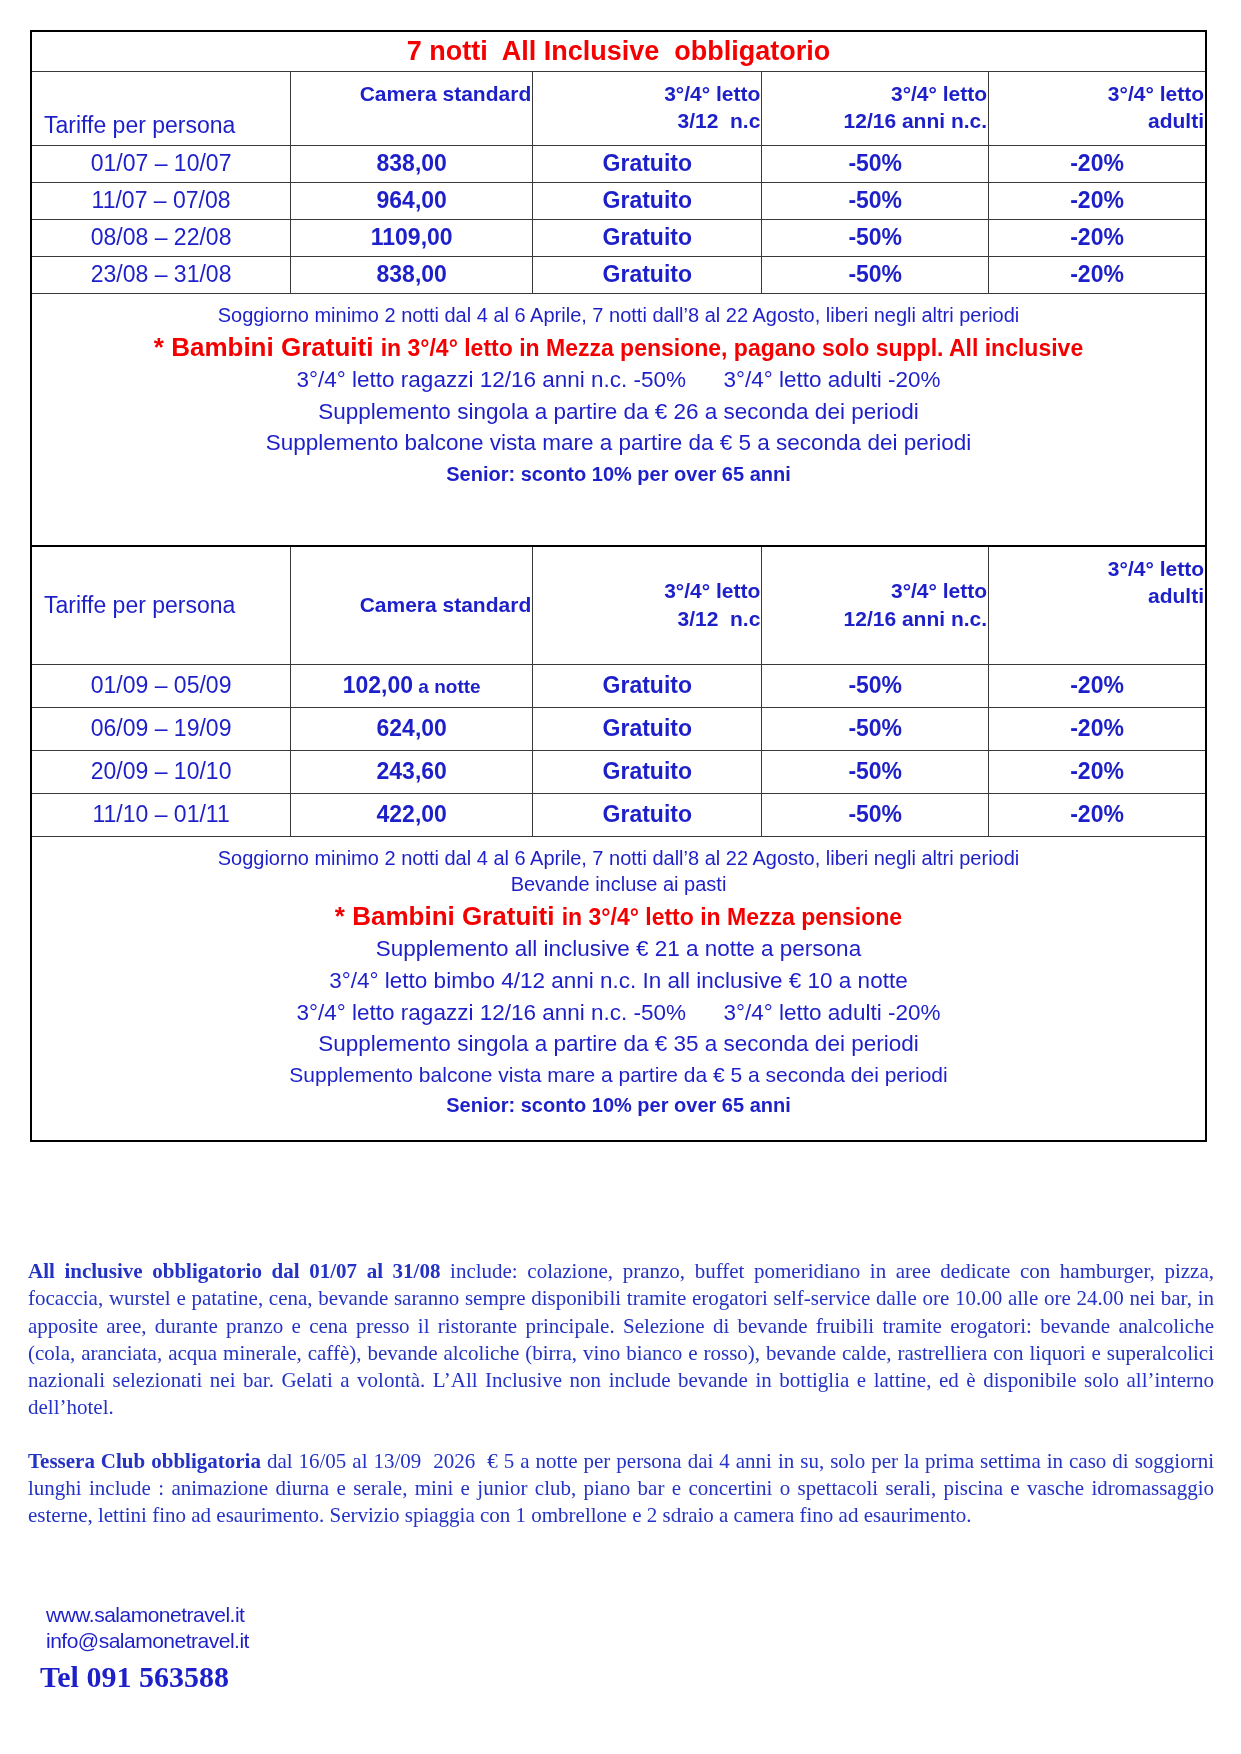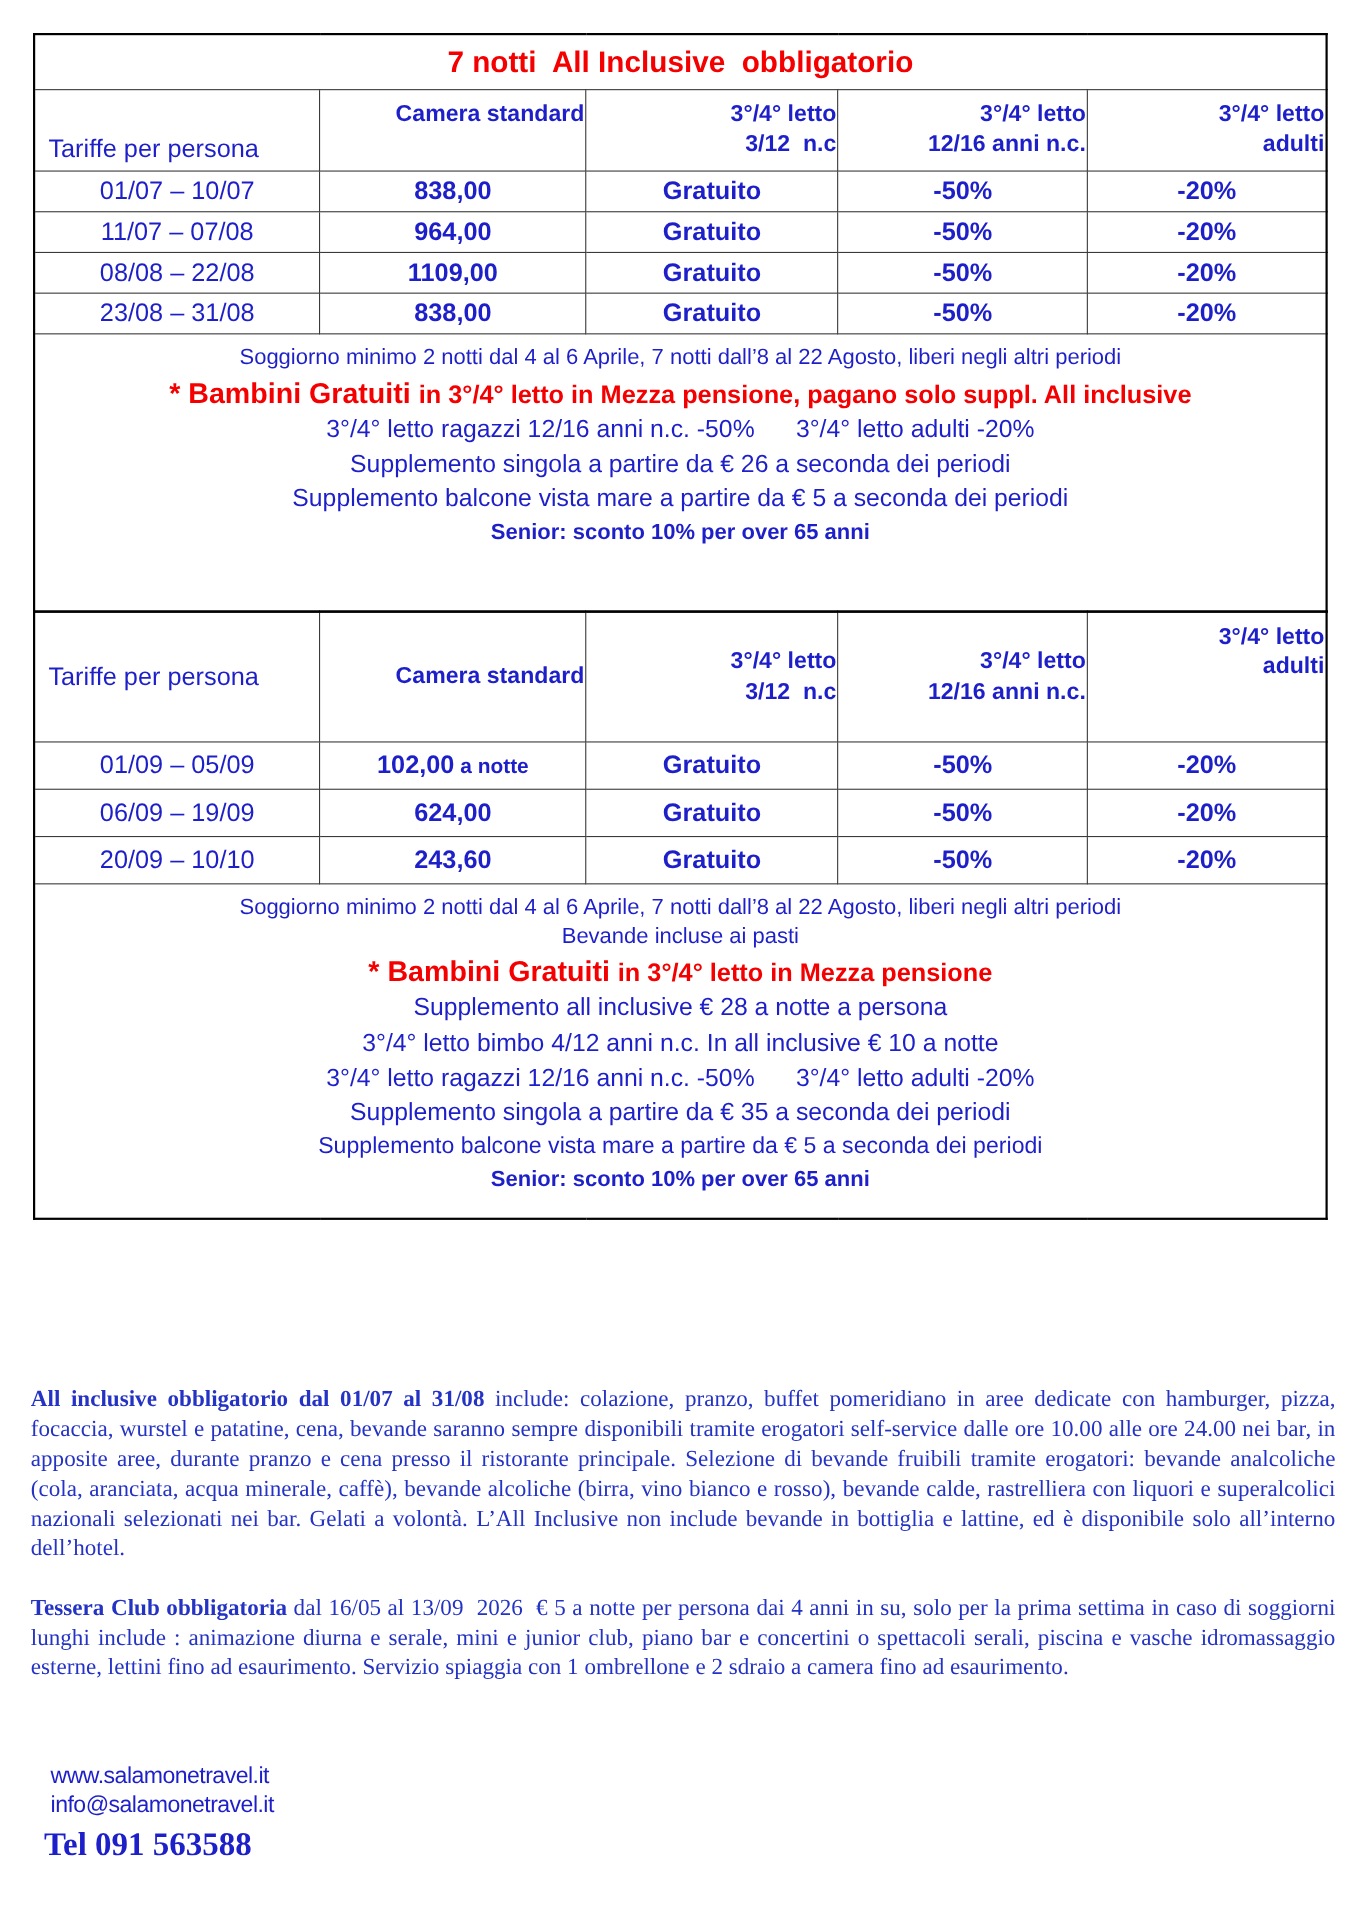--- a/index.html
+++ b/index.html
@@ -11,21 +11,21 @@
   .tables-wrap { position:absolute; left:30px; top:30px; width:1177px; }
   table.price-table { border-collapse:collapse; width:100%; table-layout:fixed; border:2px solid #000; }
   table.price-table td { border:1.5px solid #3a3a3a; overflow:hidden; }
 
   
   col.c1 { width:22.1%; } col.c2 { width:20.6%; } col.c3 { width:19.5%; }
   col.c4 { width:19.3%; } col.c5 { width:18.5%; }
 
   .title-cell { color:#f40000; font-weight:bold; font-size:27px; text-align:center;
                 white-space:pre-wrap; vertical-align:middle; }
-  .t1-title-row { height:50px; } .t1-header-row { height:74px; } .t1-data-row { height:37px; }
+  .t1-title-row { height:40px; } .t1-header-row { height:74px; } .t1-data-row { height:37px; }
   .t1-notes-row { height:253px; }
   .t2-title-row { height:43px; } .t2-header-row { height:118px; } .t2-data-row { height:43px; }
   .t2-notes-row { height:305px; }
 
   .hdr { color:#1d1fc8; font-weight:bold; font-size:21px; text-align:right; line-height:1.3;
          vertical-align:top; padding-top:8px; white-space:pre-wrap; }
   .hdr-left-bottom { color:#1d1fc8; font-weight:normal; font-size:23px; text-align:left;
          vertical-align:bottom; padding:0 0 6px 12px; }
   .hdr-left-mid { color:#1d1fc8; font-weight:normal; font-size:23px; text-align:left;
          vertical-align:middle; padding-left:12px; }
@@ -158,26 +158,33 @@
         <td class="cell-val">-50%</td>
         <td class="cell-val">-20%</td>
       </tr>
       <tr class="t2-data-row">
         <td class="cell-period">20/09 – 10/10</td>
         <td class="cell-val">243,60</td>
         <td class="cell-val">Gratuito</td>
         <td class="cell-val">-50%</td>
         <td class="cell-val">-20%</td>
       </tr>
+      <tr class="t2-data-row">
+        <td class="cell-period">11/10 – 01/11</td>
+        <td class="cell-val">422,00</td>
+        <td class="cell-val">Gratuito</td>
+        <td class="cell-val">-50%</td>
+        <td class="cell-val">-20%</td>
+      </tr>
       <tr class="t2-notes-row">
         <td colspan="5" class="notes-cell">
           <div class="note note-sm">Soggiorno minimo 2 notti dal 4 al 6 Aprile, 7 notti dall’8 al 22 Agosto, liberi negli altri periodi</div>
           <div class="note note-sm">Bevande incluse ai pasti</div>
           <div class="note-red"><span class="lead">* Bambini Gratuiti </span><span class="rest">in 3°/4° letto in Mezza pensione</span></div>
-          <div class="note note-md">Supplemento all inclusive € 28 a notte a persona</div>
+          <div class="note note-md">Supplemento all inclusive € 21 a notte a persona</div>
           <div class="note note-md">3°/4° letto bimbo 4/12 anni n.c. In all inclusive € 10 a notte</div>
           <div class="note note-md">3°/4° letto ragazzi 12/16 anni n.c. -50%      3°/4° letto adulti -20%</div>
           <div class="note note-md">Supplemento singola a partire da € 35 a seconda dei periodi</div>
           <div class="note note-md-small">Supplemento balcone vista mare a partire da € 5 a seconda dei periodi</div>
           <div class="note note-sm-bold">Senior: sconto 10% per over 65 anni</div>
         </td>
       </tr>
     </tbody>
       </table>
   </div>

